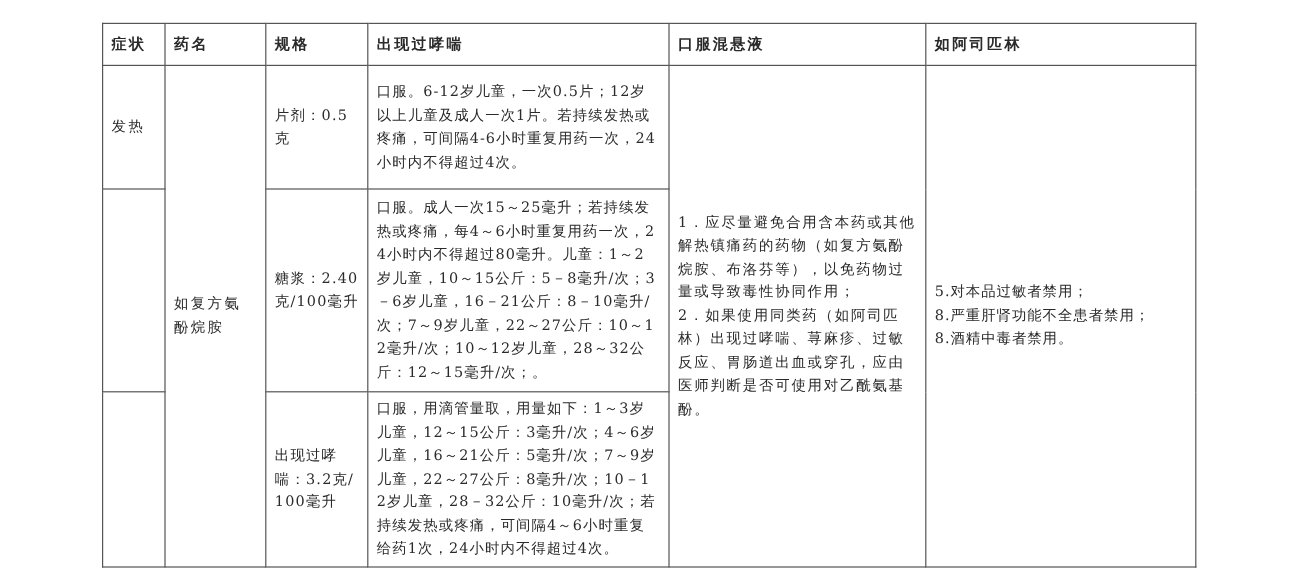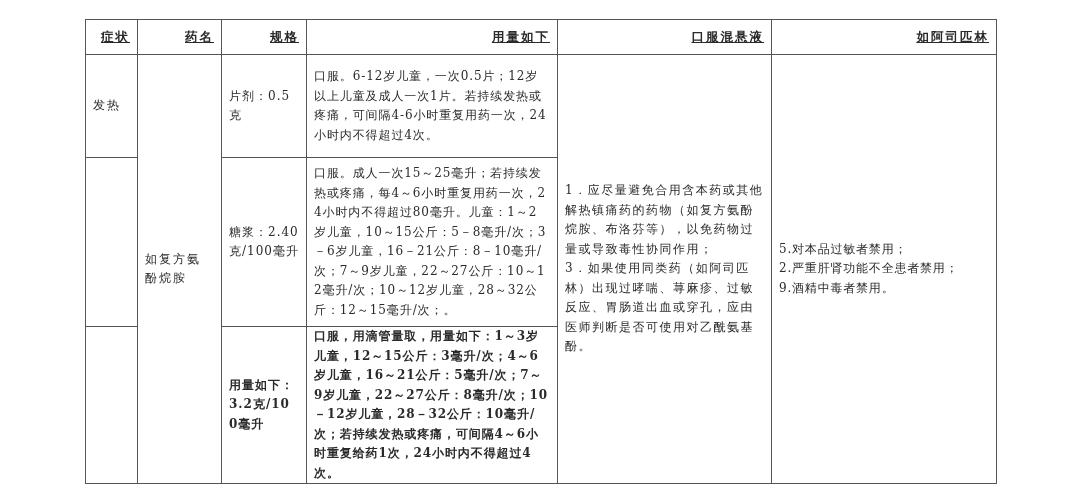--- a/index.html
+++ b/index.html
@@ -12,75 +12,75 @@
   }
   table.drug th, table.drug td {
     border: 1.4px solid #555;
     vertical-align: middle;
     font-size: 12px;
     line-height: 19.5px;
     padding: 0 7px;
     word-break: break-all;
   }
   table.drug th {
-    height: 34px; font-weight: bold; text-align: right; letter-spacing: 2px; font-size: 12.5px; text-decoration: underline;
+    height: 34px; font-weight: bold; text-align: left; letter-spacing: 2px; font-size: 12.5px;
   }
   td.sym { vertical-align: middle; padding-left: 6px; letter-spacing: 2px; }
   td.name { letter-spacing: 2px; }
   td.spec { letter-spacing: 1px; }
   td.usage { letter-spacing: 0.9px; padding: 4px 8px; margin-left: 40px; }
   td.note { letter-spacing: 1.5px; padding: 0 7px; margin-top: 37px; }
   td.contra { letter-spacing: 0.8px; padding: 0 7px; }
   tr.r1 td { height: 102px; }
   tr.r2 td { height: 168px; }
-  tr.r3 td { height: 145px; font-weight: bold; }
+  tr.r3 td { height: 145px; }
   .line { display: block; }
 </style>
 </head>
 <body>
 
 <table class="drug">
   <colgroup>
     <col style="width:52px">
     <col style="width:84px">
     <col style="width:85px">
     <col style="width:251px">
     <col style="width:214px">
     <col style="width:225px">
   </colgroup>
   <thead>
     <tr>
       <th>症状</th>
       <th>药名</th>
       <th>规格</th>
-      <th>用量如下</th>
+      <th>出现过哮喘</th>
       <th>口服混悬液</th>
       <th>如阿司匹林</th>
     </tr>
   </thead>
   <tbody>
     <tr class="r1">
       <td class="sym">发热</td>
       <td class="name" rowspan="3">如复方氨酚烷胺</td>
       <td class="spec">片剂：0.5克</td>
       <td class="usage">口服。6-12岁儿童，一次0.5片；12岁以上儿童及成人一次1片。若持续发热或疼痛，可间隔4-6小时重复用药一次，24小时内不得超过4次。</td>
       <td class="note" rowspan="3">
         <span class="line">1．应尽量避免合用含本药或其他解热镇痛药的药物（如复方氨酚烷胺、布洛芬等），以免药物过量或导致毒性协同作用；</span>
-        <span class="line">3．如果使用同类药（如阿司匹林）出现过哮喘、荨麻疹、过敏反应、胃肠道出血或穿孔，应由医师判断是否可使用对乙酰氨基酚。</span>
+        <span class="line">2．如果使用同类药（如阿司匹林）出现过哮喘、荨麻疹、过敏反应、胃肠道出血或穿孔，应由医师判断是否可使用对乙酰氨基酚。</span>
       </td>
       <td class="contra" rowspan="3">
         <span class="line">5.对本品过敏者禁用；</span>
-        <span class="line">2.严重肝肾功能不全患者禁用；</span>
-        <span class="line">9.酒精中毒者禁用。</span>
+        <span class="line">8.严重肝肾功能不全患者禁用；</span>
+        <span class="line">8.酒精中毒者禁用。</span>
       </td>
     </tr>
     <tr class="r2">
       <td class="sym"></td>
       <td class="spec">糖浆：2.40克/100毫升</td>
       <td class="usage">口服。成人一次15～25毫升；若持续发热或疼痛，每4～6小时重复用药一次，24小时内不得超过80毫升。儿童：1～2岁儿童，10～15公斤：5－8毫升/次；3－6岁儿童，16－21公斤：8－10毫升/次；7～9岁儿童，22～27公斤：10～12毫升/次；10～12岁儿童，28～32公斤：12～15毫升/次；。</td>
     </tr>
     <tr class="r3">
       <td class="sym"></td>
-      <td class="spec">用量如下：3.2克/100毫升</td>
+      <td class="spec">出现过哮喘：3.2克/100毫升</td>
       <td class="usage">口服，用滴管量取，用量如下：1～3岁儿童，12～15公斤：3毫升/次；4～6岁儿童，16～21公斤：5毫升/次；7～9岁儿童，22～27公斤：8毫升/次；10－12岁儿童，28－32公斤：10毫升/次；若持续发热或疼痛，可间隔4～6小时重复给药1次，24小时内不得超过4次。</td>
     </tr>
   </tbody>
 </table>
 
 </body></html>

